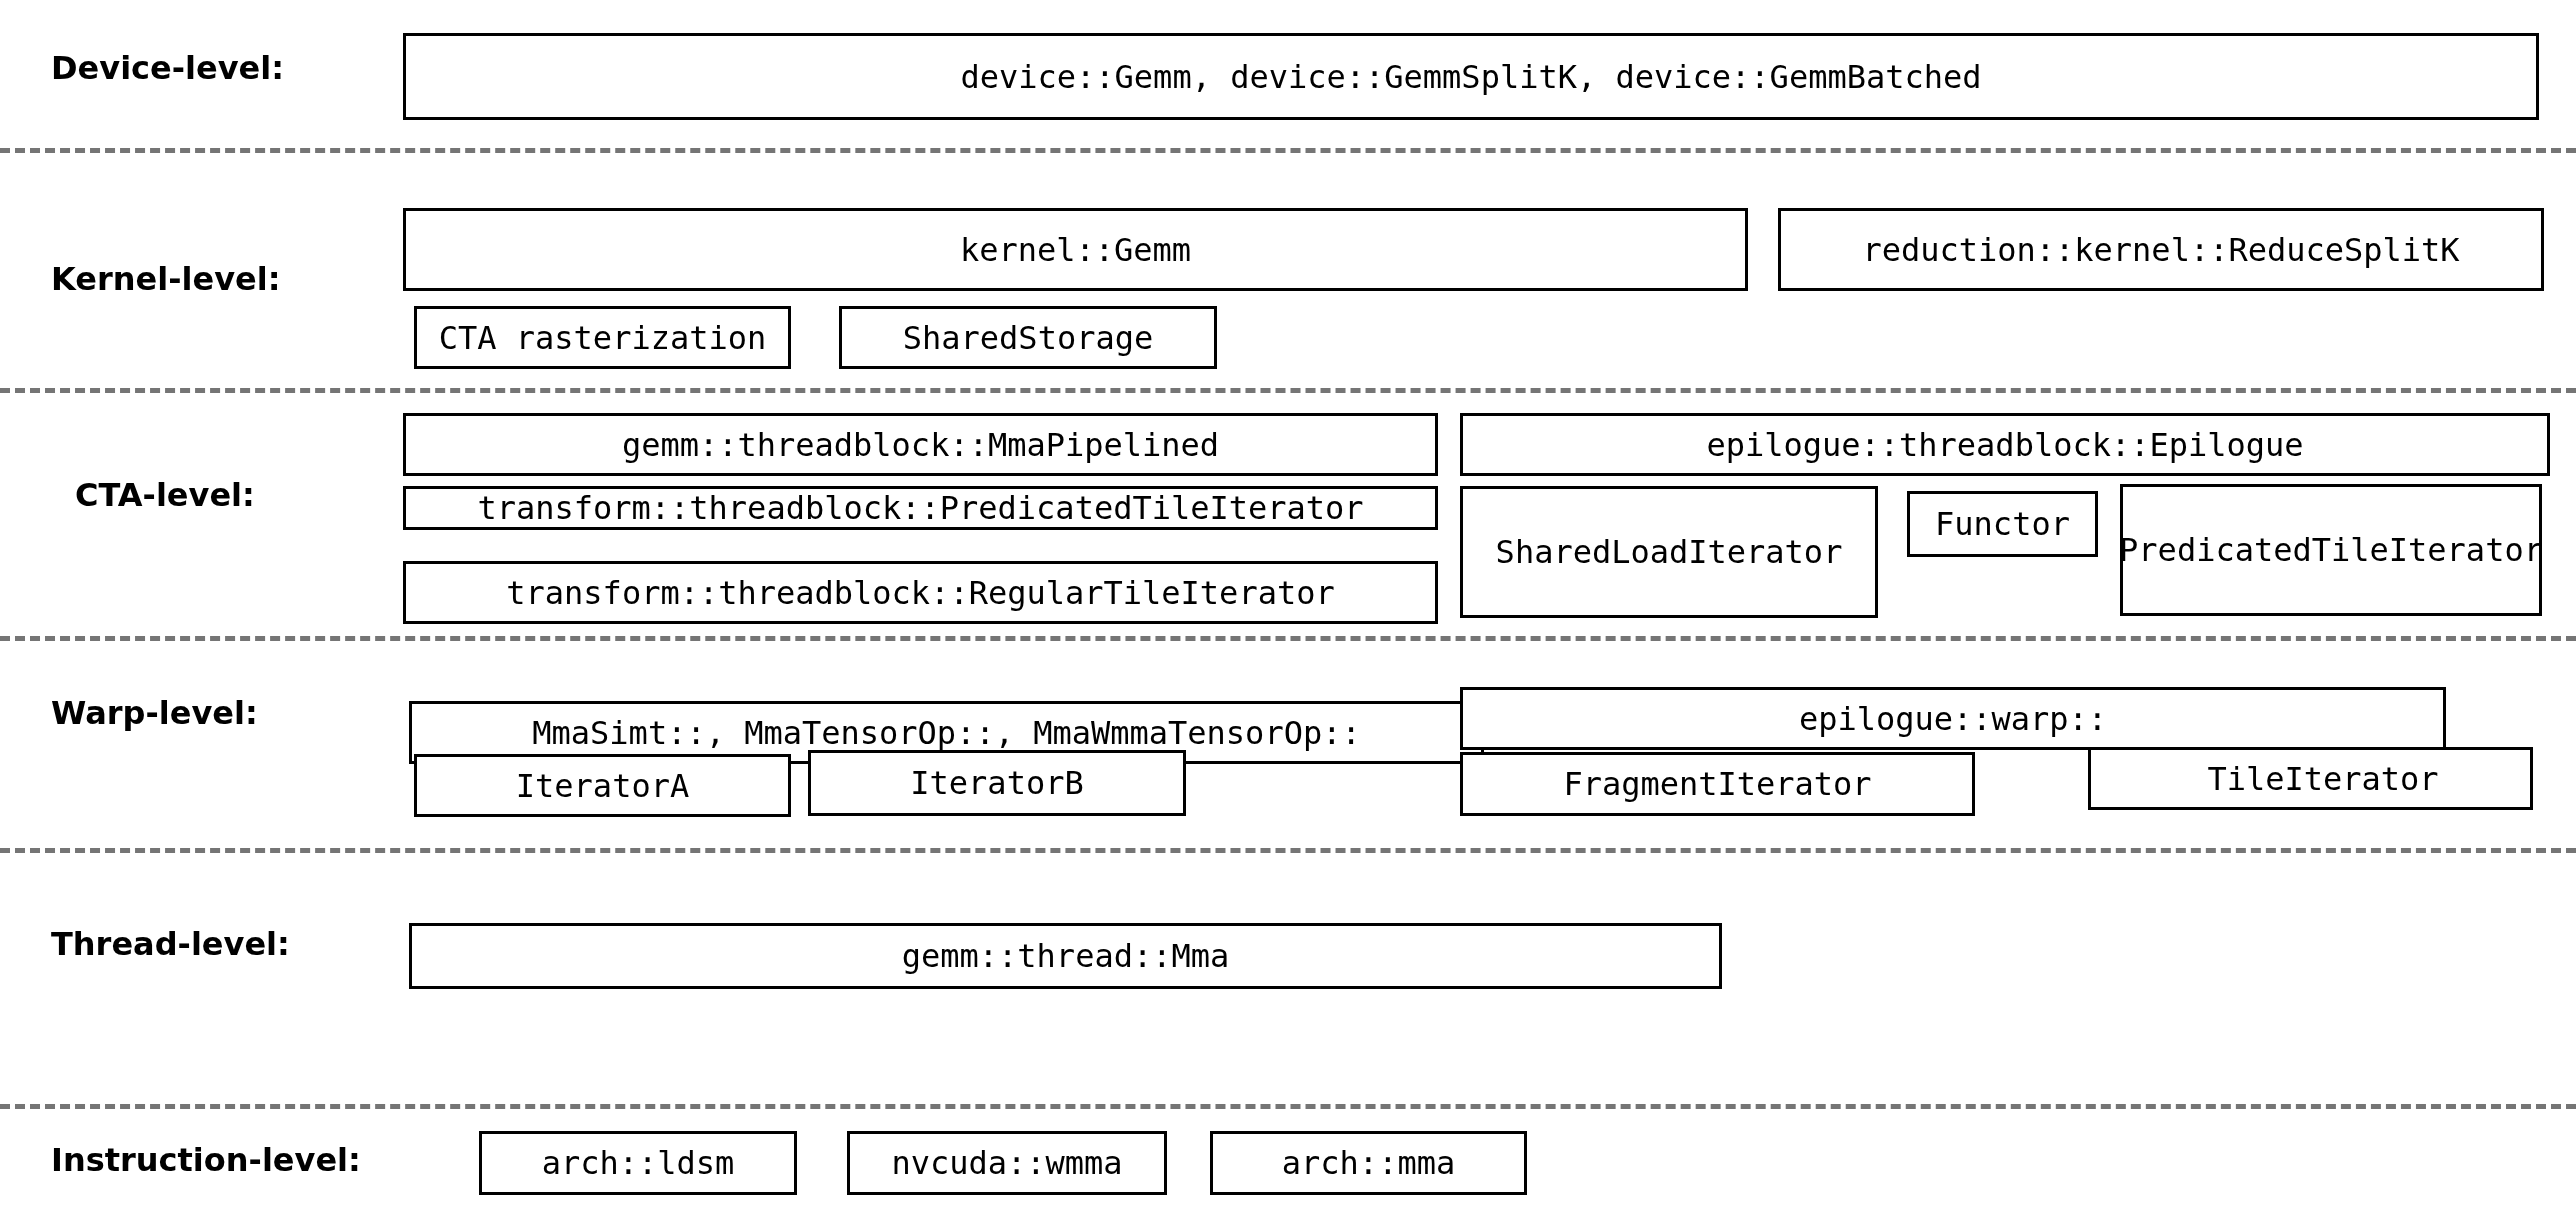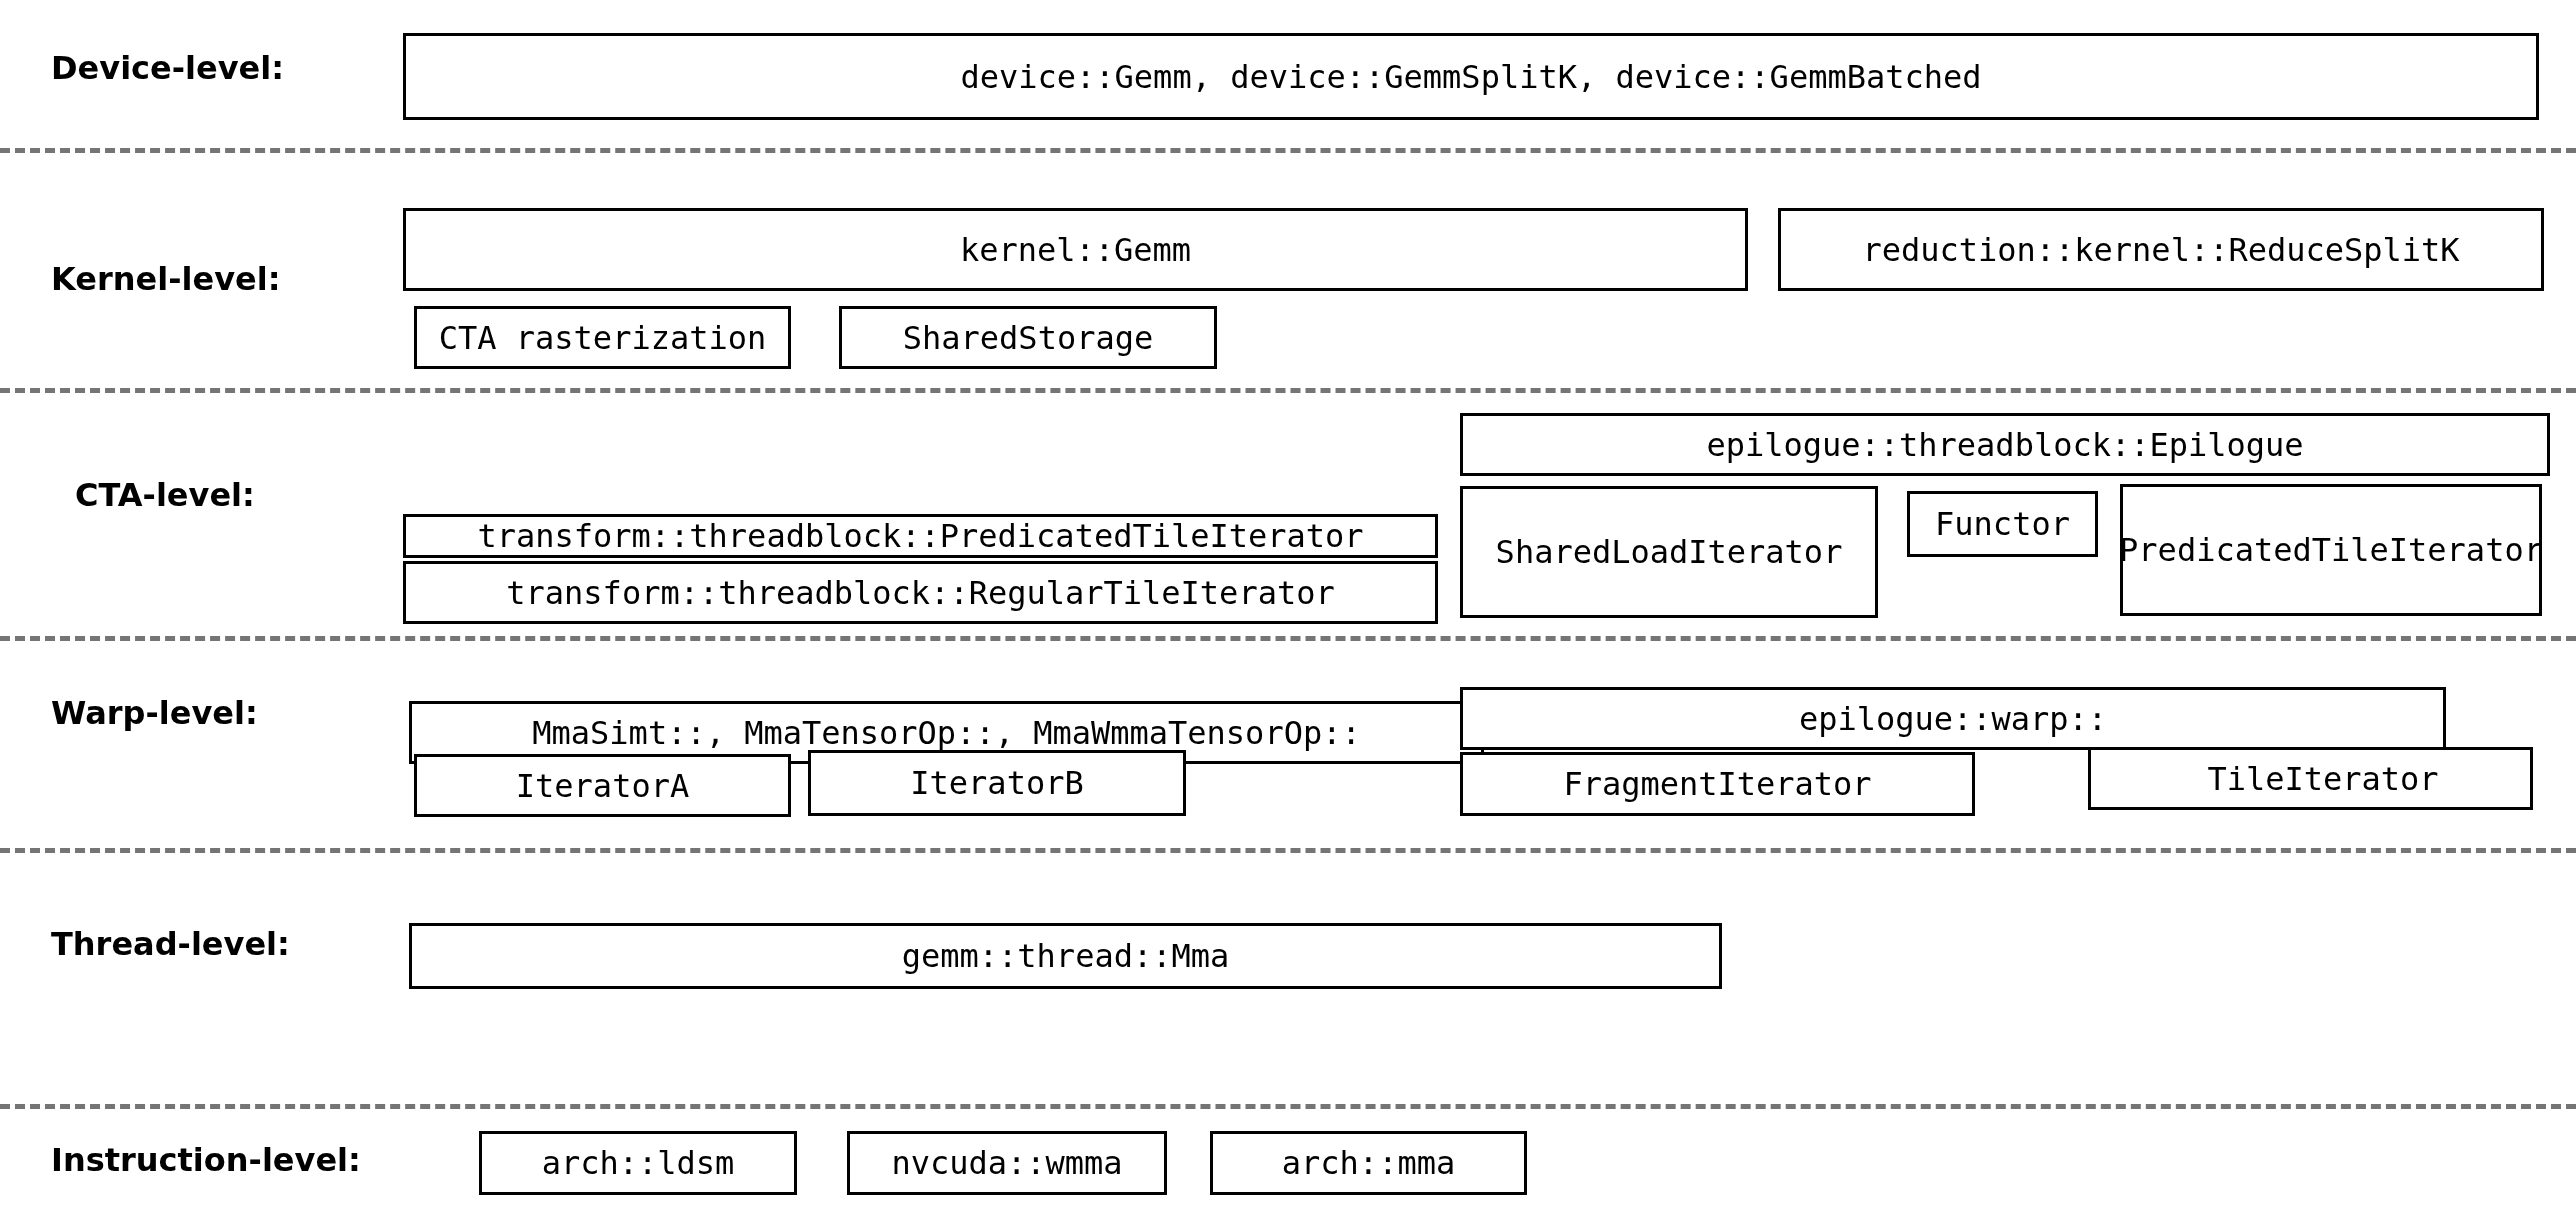--- a/index.html
+++ b/index.html
@@ -60,21 +60,21 @@
   #sep-4 { top: 848px; }
   #sep-5 { top: 1104px; }
   
   #box-device-gemm          { left: 403px;  top: 33px;   width: 2136px; height: 87px; }
   #box-kernel-gemm          { left: 403px;  top: 208px;  width: 1345px; height: 83px; }
   #box-reduce-splitk        { left: 1778px; top: 208px;  width: 766px; height: 83px; }
   #box-cta-rasterization    { left: 414px;  top: 306px;  width: 377px;  height: 63px; }
   #box-shared-storage       { left: 839px; top: 306px;  width: 378px;  height: 63px; }
   #box-mma-pipelined        { left: 403px;  top: 413px;  width: 1035px; height: 63px; }
   #box-epilogue-threadblock { left: 1460px; top: 413px;  width: 1090px; height: 63px; }
-  #box-predicated-tile-left { left: 403px;  top: 486px;  width: 1035px; height: 44px; margin-top: 28px; }
+  #box-predicated-tile-left { left: 403px;  top: 486px;  width: 1035px; height: 44px; }
   #box-shared-load-iterator { left: 1460px; top: 486px;  width: 418px;  height: 132px; }
   #box-functor              { left: 1907px; top: 491px;  width: 191px;  height: 66px; }
   #box-predicated-tile-right{ left: 2120px; top: 484px;  width: 422px;  height: 132px; }
   #box-regular-tile-iterator{ left: 403px;  top: 561px;  width: 1035px; height: 63px; }
   #box-warp-mma             { left: 409px;  top: 701px;  width: 1075px; height: 63px; }
   #box-epilogue-warp        { left: 1460px; top: 663px;  width: 986px; height: 63px; margin-top: 24px; }
   #box-iterator-a           { left: 414px;  top: 754px;  width: 377px;  height: 63px; }
   #box-iterator-b           { left: 808px; top: 750px;  width: 378px;  height: 66px; }
   #box-fragment-iterator    { left: 1460px; top: 752px;  width: 515px;  height: 64px; }
   #box-tile-iterator        { left: 2088px; top: 747px;  width: 445px;  height: 63px; padding-left: 25px; }
@@ -101,20 +101,21 @@
   <div class="sep" id="sep-4"></div>
   <div class="sep" id="sep-5"></div>
 
   <div class="box" id="box-device-gemm">device::Gemm, device::GemmSplitK, device::GemmBatched</div>
 
   <div class="box" id="box-kernel-gemm">kernel::Gemm</div>
   <div class="box" id="box-reduce-splitk">reduction::kernel::ReduceSplitK</div>
   <div class="box" id="box-cta-rasterization">CTA rasterization</div>
   <div class="box" id="box-shared-storage">SharedStorage</div>
 
+  <div class="box" id="box-mma-pipelined">gemm::threadblock::MmaPipelined</div>
   <div class="box" id="box-epilogue-threadblock">epilogue::threadblock::Epilogue</div>
   <div class="box" id="box-predicated-tile-left">transform::threadblock::PredicatedTileIterator</div>
   <div class="box" id="box-shared-load-iterator">SharedLoadIterator</div>
   <div class="box" id="box-functor">Functor</div>
   <div class="box" id="box-predicated-tile-right">PredicatedTileIterator</div>
   <div class="box" id="box-regular-tile-iterator">transform::threadblock::RegularTileIterator</div>
 
   <div class="box" id="box-warp-mma">MmaSimt::, MmaTensorOp::, MmaWmmaTensorOp::</div>
   <div class="box" id="box-epilogue-warp">epilogue::warp::</div>
   <div class="box" id="box-iterator-a">IteratorA</div>

